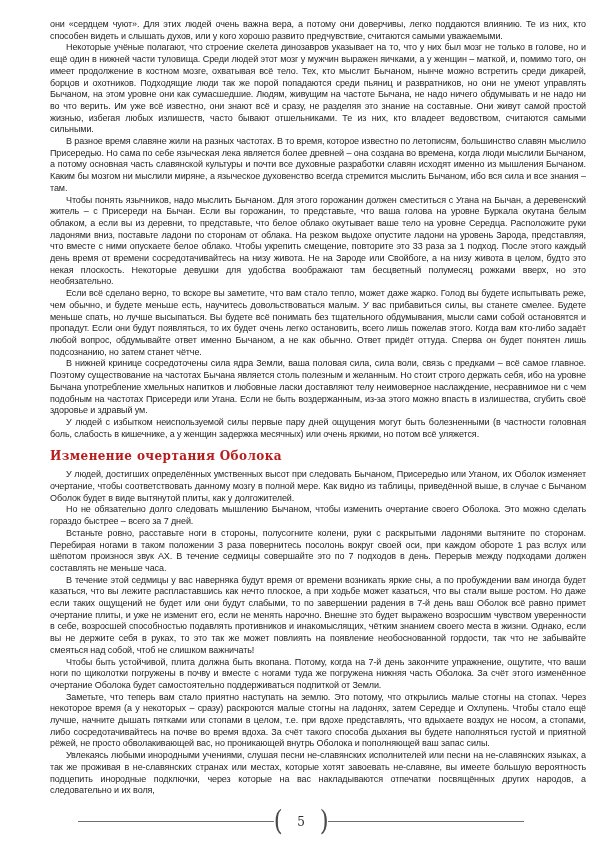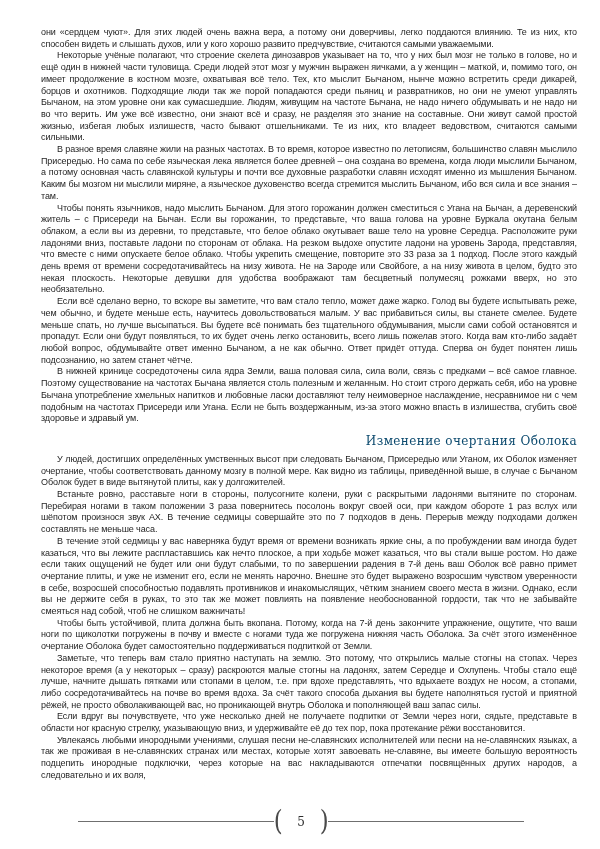--- a/index.html
+++ b/index.html
@@ -12,45 +12,44 @@
     width: 600px;
     height: 849px;
     background: #ffffff;
     overflow: hidden;
     font-family: "Liberation Sans", sans-serif;
     color: #1e1e1e;
   }
   .content {
     position: absolute;
     top: 19px;
-    left: 41px;
+    left: 50px;
     width: 536px;
     font-size: 9px;
     line-height: 11.7px;
     letter-spacing: -0.1px;
     text-align: justify;
-    margin-top: 8px;
   }
   .content p {
     margin: 0;
     text-indent: 16px;
   }
   .content p.continuation {
     text-indent: 0;
   }
   .section-heading {
     margin: 9px 0 6px 0;
-    text-align: right;
+    text-align: left;
     text-indent: 0;
     font-family: "DejaVu Serif", serif;
-    font-weight: 400;
+    font-weight: 700;
     font-size: 12px;
     line-height: 14px;
     letter-spacing: 0.4px;
-    color: #0c4a6e;
+    color: #b91c1c;
   }
   .footer {
     position: absolute;
     left: 78px;
     right: 76px;
     bottom: 12px;
     height: 32px;
     display: flex;
     align-items: center;
   }
@@ -82,29 +81,30 @@
 
 <div class="page">
 
   <main class="content">
     <p class="continuation">они «сердцем чуют». Для этих людей очень важна вера, а потому они доверчивы, легко поддаются влиянию. Те из них, кто способен видеть и слышать духов, или у кого хорошо развито предчувствие, считаются самыми уважаемыми.</p>
     <p>Некоторые учёные полагают, что строение скелета динозавров указывает на то, что у них был мозг не только в голове, но и ещё один в нижней части туловища. Среди людей этот мозг у мужчин выражен яичками, а у женщин – маткой, и, помимо того, он имеет продолжение в костном мозге, охватывая всё тело. Тех, кто мыслит Бычаном, нынче можно встретить среди дикарей, борцов и охотников. Подходящие люди так же порой попадаются среди пьяниц и развратников, но они не умеют управлять Бычаном, на этом уровне они как сумасшедшие. Людям, живущим на частоте Бычана, не надо ничего обдумывать и не надо ни во что верить. Им уже всё известно, они знают всё и сразу, не разделяя это знание на составные. Они живут самой простой жизнью, избегая любых излишеств, часто бывают отшельниками. Те из них, кто владеет ведовством, считаются самыми сильными.</p>
     <p>В разное время славяне жили на разных частотах. В то время, которое известно по летописям, большинство славян мыслило Присередью. Но сама по себе языческая лека является более древней – она создана во времена, когда люди мыслили Бычаном, а потому основная часть славянской культуры и почти все духовные разработки славян исходят именно из мышления Бычаном. Каким бы мозгом ни мыслили миряне, а языческое духовенство всегда стремится мыслить Бычаном, ибо вся сила и все знания – там.</p>
     <p>Чтобы понять язычников, надо мыслить Бычаном. Для этого горожанин должен сместиться с Угана на Бычан, а деревенский житель – с Присереди на Бычан. Если вы горожанин, то представьте, что ваша голова на уровне Буркала окутана белым облаком, а если вы из деревни, то представьте, что белое облако окутывает ваше тело на уровне Середца. Расположите руки ладонями вниз, поставьте ладони по сторонам от облака. На резком выдохе опустите ладони на уровень Зарода, представляя, что вместе с ними опускаете белое облако. Чтобы укрепить смещение, повторите это 33 раза за 1 подход. После этого каждый день время от времени сосредотачивайтесь на низу живота. Не на Зароде или Свойбоге, а на низу живота в целом, будто это некая плоскость. Некоторые девушки для удобства воображают там бесцветный полумесяц рожками вверх, но это необязательно.</p>
     <p>Если всё сделано верно, то вскоре вы заметите, что вам стало тепло, может даже жарко. Голод вы будете испытывать реже, чем обычно, и будете меньше есть, научитесь довольствоваться малым. У вас прибавиться силы, вы станете смелее. Будете меньше спать, но лучше высыпаться. Вы будете всё понимать без тщательного обдумывания, мысли сами собой остановятся и пропадут. Если они будут появляться, то их будет очень легко остановить, всего лишь пожелав этого. Когда вам кто-либо задаёт любой вопрос, обдумывайте ответ именно Бычаном, а не как обычно. Ответ придёт оттуда. Сперва он будет понятен лишь подсознанию, но затем станет чётче.</p>
     <p>В нижней кринице сосредоточены сила ядра Земли, ваша половая сила, сила воли, связь с предками – всё самое главное. Поэтому существование на частотах Бычана является столь полезным и желанным. Но стоит строго держать себя, ибо на уровне Бычана употребление хмельных напитков и любовные ласки доставляют телу неимоверное наслаждение, несравнимое ни с чем подобным на частотах Присереди или Угана. Если не быть воздержанным, из-за этого можно впасть в излишества, сгубить своё здоровье и здравый ум.</p>
+    <p>У людей с избытком неиспользуемой силы первые пару дней ощущения могут быть болезненными (в частности головная боль, слабость в кишечнике, а у женщин задержка месячных) или очень яркими, но потом всё уляжется.</p>
 
     <h2 class="section-heading">Изменение очертания Оболока</h2>
 
     <p>У людей, достигших определённых умственных высот при следовать Бычаном, Присередью или Уганом, их Оболок изменяет очертание, чтобы соответствовать данному мозгу в полной мере. Как видно из таблицы, приведённой выше, в случае с Бычаном Оболок будет в виде вытянутой плиты, как у долгожителей.</p>
+    <p>Но не обязательно долго следовать мышлению Бычаном, чтобы изменить очертание своего Оболока. Это можно сделать гораздо быстрее – всего за 7 дней.</p>
     <p>Встаньте ровно, расставьте ноги в стороны, полусогните колени, руки с раскрытыми ладонями вытяните по сторонам. Перебирая ногами в таком положении 3 раза повернитесь посолонь вокруг своей оси, при каждом обороте 1 раз вслух или шёпотом произнося звук АХ. В течение седмицы совершайте это по 7 подходов в день. Перерыв между подходами должен составлять не меньше часа.</p>
     <p>В течение этой седмицы у вас наверняка будут время от времени возникать яркие сны, а по пробуждении вам иногда будет казаться, что вы лежите распластавшись как нечто плоское, а при ходьбе может казаться, что вы стали выше ростом. Но даже если таких ощущений не будет или они будут слабыми, то по завершении радения в 7-й день ваш Оболок всё равно примет очертание плиты, и уже не изменит его, если не менять нарочно. Внешне это будет выражено возросшим чувством уверенности в себе, возросшей способностью подавлять противников и инакомыслящих, чётким знанием своего места в жизни. Однако, если вы не держите себя в руках, то это так же может повлиять на появление необоснованной гордости, так что не забывайте смеяться над собой, чтоб не слишком важничать!</p>
     <p>Чтобы быть устойчивой, плита должна быть вкопана. Потому, когда на 7-й день закончите упражнение, ощутите, что ваши ноги по щиколотки погружены в почву и вместе с ногами туда же погружена нижняя часть Оболока. За счёт этого изменённое очертание Оболока будет самостоятельно поддерживаться подпиткой от Земли.</p>
     <p>Заметьте, что теперь вам стало приятно наступать на землю. Это потому, что открылись малые стогны на стопах. Через некоторое время (а у некоторых – сразу) раскроются малые стогны на ладонях, затем Середце и Охлупень. Чтобы стало ещё лучше, начните дышать пятками или стопами в целом, т.е. при вдохе представлять, что вдыхаете воздух не носом, а стопами, либо сосредотачивайтесь на почве во время вдоха. За счёт такого способа дыхания вы будете наполняться густой и приятной рёжей, не просто обволакивающей вас, но проникающей внутрь Оболока и пополняющей ваш запас силы.</p>
-    <p>Если вдруг вы почувствуете, что уже несколько дней не получаете подпитки от Земли через ноги, сядьте, представьте в области ног красную стрелку, указывающую вниз, и удерживайте её до тех пор, пока протекание рёжи восстановится.</p>
 
 
     <p>Увлекаясь любыми инородными учениями, слушая песни не-славянских исполнителей или песни на не-славянских языках, а так же проживая в не-славянских странах или местах, которые хотят завоевать не-славяне, вы имеете большую вероятность подцепить инородные подключки, через которые на вас накладываются отпечатки посвящённых других народов, а следовательно и их воля,</p>
   </main>
 
   <div class="footer">
     <div class="rule"></div>
     <span class="paren left">(</span>
     <span class="pagenum">5</span>
     <span class="paren right">)</span>

